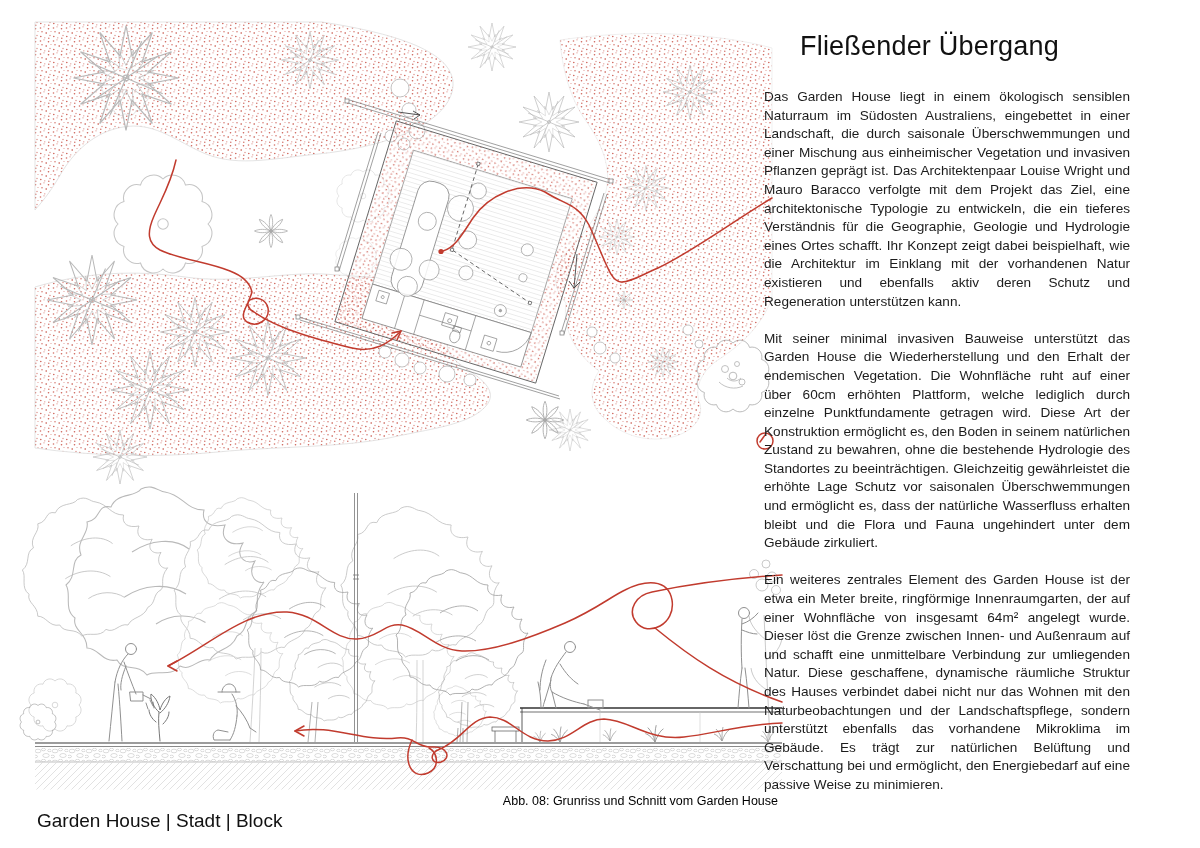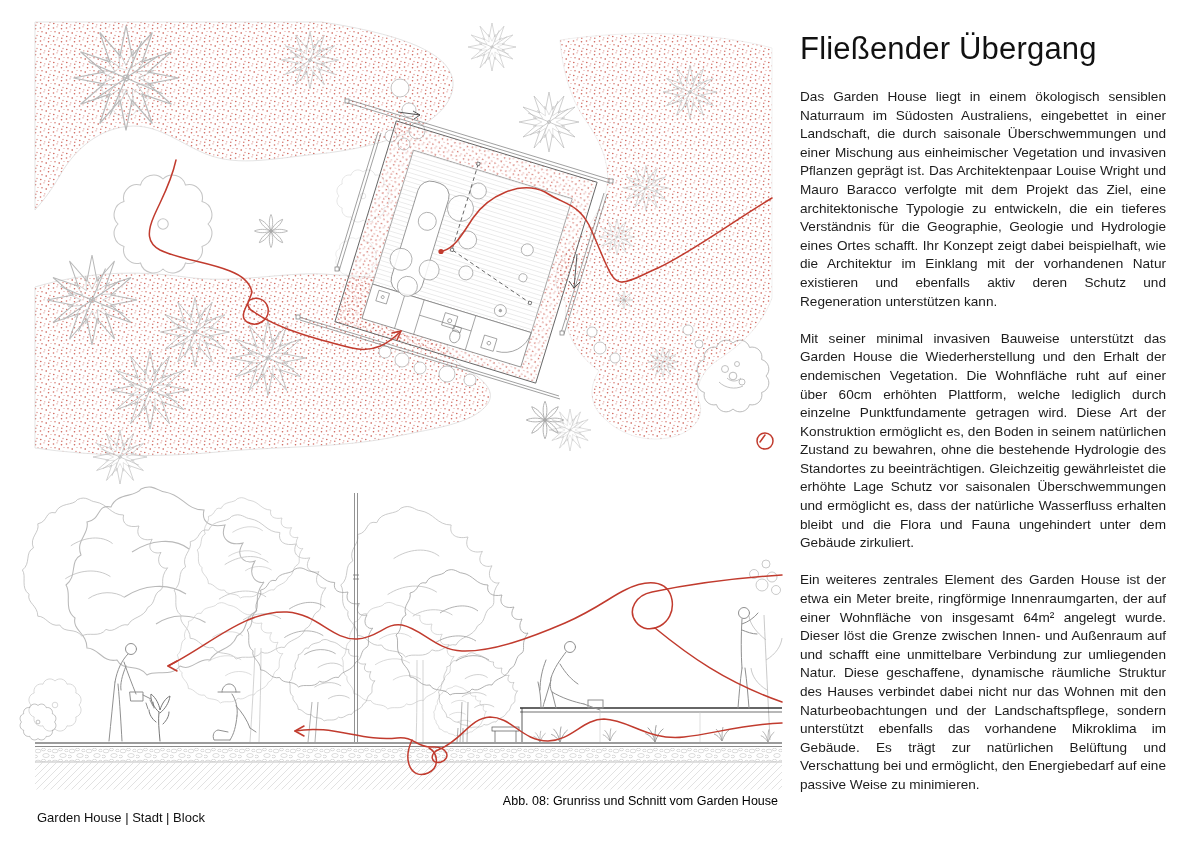--- a/index.html
+++ b/index.html
@@ -11,36 +11,36 @@
     position:relative;
     width:1200px;height:848px;
     background:#ffffff;
     overflow:hidden;
     font-family:"Liberation Sans", sans-serif;
     color:var(--text-color);
   }
   .art{position:absolute;left:0;top:0;width:1200px;height:848px;}
   .page-title{
     position:absolute;left:800px;top:31px;margin:0;
-    font-size:31px;font-weight:400;letter-spacing:.2px;color:#111;
+    font-size:27px;font-weight:400;letter-spacing:.2px;color:#111;
     white-space:nowrap;
   }
   .article-body{
-    position:absolute;left:800px;top:88px;width:366px;
+    position:absolute;left:764px;top:88px;width:366px;
     font-size:13.6px;line-height:18.6px;text-align:justify;
     color:var(--text-color);
   }
   .article-body p{margin:0 0 18.6px 0;}
   .figure-caption{
     position:absolute;right:422px;top:794px;
     font-size:12.5px;color:#000000;white-space:nowrap;
   }
   .page-footer{
     position:absolute;left:37px;top:810px;
-    font-size:13px;color:#111;white-space:nowrap;
+    font-size:19px;color:#111;white-space:nowrap;
   }
   
   .red{stroke:var(--accent-red);fill:none;stroke-width:1.5;stroke-linecap:round;}
   .sd{fill:var(--accent-red);}
   .gray-art{stroke:#b9b9b9;fill:none;stroke-width:.7;}
 </style>
 </head>
 <body>
 
 <div class="page">

